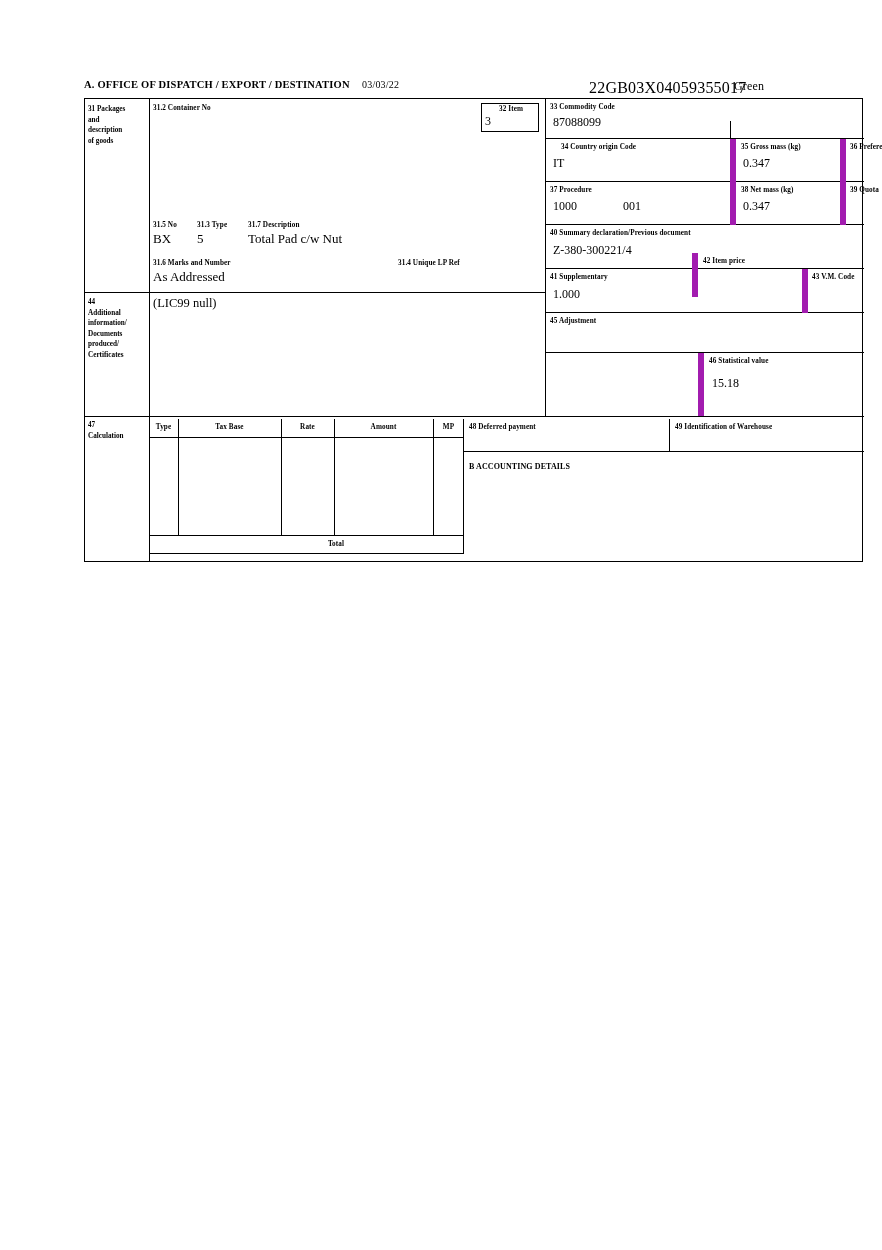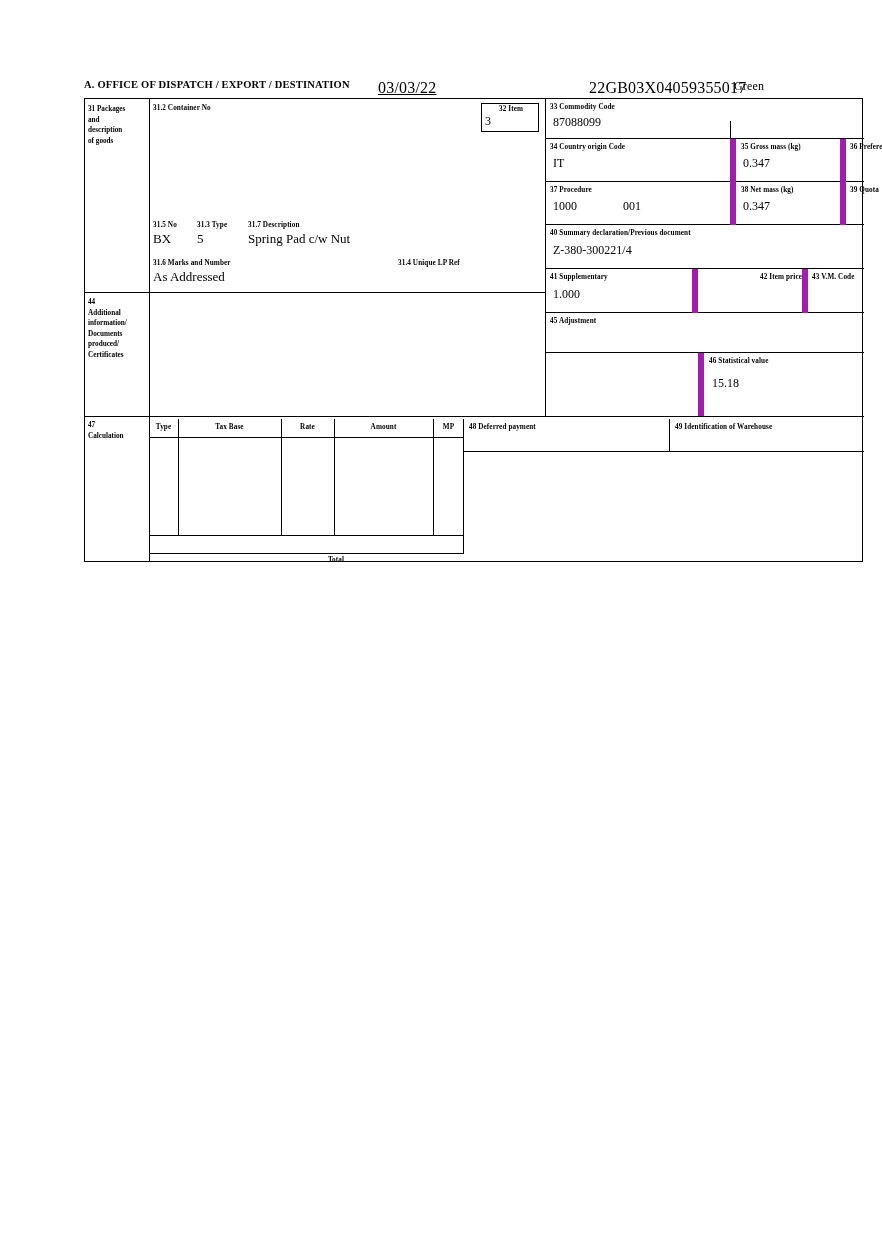--- a/index.html
+++ b/index.html
@@ -33,25 +33,24 @@
     letter-spacing: 0.2px;
   }
   .hdr .h-left {
     position: absolute;
     left: 0;
     top: 0;
     white-space: nowrap;
   }
   .hdr .h-date {
     position: absolute;
-    left: 294px;
+    left: 278px;
     top: 0;
-    font-size: 16px;
+    font-size: 10px;
     font-weight: normal;
-    text-decoration: underline;
   }
   .hdr .h-mrn {
     position: absolute;
     left: 505px;
     top: 0;
     font-size: 16px;
     font-weight: normal;
     white-space: nowrap;
   }
   .hdr .h-green {
@@ -152,21 +151,21 @@
 
     <div class="bx" style="left:68px; top:122px; width:390px;">
       <div style="position:relative; height:11px;">
         <span class="lbl" style="position:absolute; left:0; top:0;">31.5 No</span>
         <span class="lbl" style="position:absolute; left:44px; top:0;">31.3 Type</span>
         <span class="lbl" style="position:absolute; left:95px; top:0;">31.7 Description</span>
       </div>
       <div style="position:relative; height:18px;">
         <span class="val" style="position:absolute; left:0; top:0; font-size:13px;">BX</span>
         <span class="val" style="position:absolute; left:44px; top:0; font-size:13px;">5</span>
-        <span class="val" style="position:absolute; left:95px; top:0; font-size:13px;">Spring Pad c/w Nut</span>
+        <span class="val" style="position:absolute; left:95px; top:0; font-size:13px;">Total Pad c/w Nut</span>
       </div>
     </div>
 
     <div class="bx" style="left:68px; top:160px; width:390px;">
       <div style="position:relative; height:11px;">
         <span class="lbl" style="position:absolute; left:0; top:0;">31.6 Marks and Number</span>
         <span class="lbl" style="position:absolute; left:245px; top:0;">31.4 Unique LP Ref</span>
       </div>
       <div style="position:relative; height:18px;">
         <span class="val" style="position:absolute; left:0; top:0; font-size:13px;">As Addressed</span>
@@ -176,21 +175,21 @@
 
     <div class="bx bb" style="left:460px; top:0; width:319px; height:40px;">
       <div class="lbl" style="padding:4px 0 0 5px;">33 Commodity Code</div>
       <div class="val" style="padding:3px 0 0 8px;">87088099</div>
     </div>
 
     <div class="bx" style="left:645px; top:22px; width:0; height:18px; border-left:1px solid #000;"></div>
 
     <div class="bx bb" style="left:460px; top:40px; width:319px; height:43px;"></div>
     <div class="bx" style="left:460px; top:40px; width:185px; height:43px;">
-      <div class="lbl" style="padding:4px 0 0 5px;">34 Country origin Code</div>
+      <div class="lbl" style="padding:4px 0 0 16px;">34 Country origin Code</div>
       <div class="val" style="padding:4px 0 0 8px;">IT</div>
     </div>
     <div class="bx bl" style="left:645px; top:40px; width:110px; height:43px;">
       <div class="lbl" style="padding:4px 0 0 5px;">35 Gross mass (kg)</div>
       <div class="val" style="padding:4px 0 0 7px;">0.347</div>
     </div>
     <div class="bx bl" style="left:755px; top:40px; width:24px; height:43px;">
       <div class="lbl" style="padding:4px 0 0 4px; width:70px;">36 Preference</div>
       <div class="val" style="padding:4px 0 0 4px;"></div>
     </div>
@@ -215,21 +214,21 @@
     <div class="bx bb" style="left:460px; top:126px; width:319px; height:44px;">
       <div class="lbl" style="padding:4px 0 0 5px;">40 Summary declaration/Previous document</div>
       <div class="val" style="padding:5px 0 0 8px;">Z-380-300221/4</div>
     </div>
 
     <div class="bx bb" style="left:460px; top:170px; width:319px; height:44px;"></div>
     <div class="bx" style="left:460px; top:170px; width:147px; height:44px;">
       <div class="lbl" style="padding:4px 0 0 5px;">41 Supplementary</div>
       <div class="val" style="padding:5px 0 0 8px;">1.000</div>
     </div>
-    <div class="bx bl" style="left:607px; top:170px; width:110px; height:44px;text-align:right;">
+    <div class="bx bl" style="left:607px; top:154px; width:110px; height:44px;">
       <div class="lbl" style="padding:4px 0 0 5px;">42 Item price</div>
       <div class="val" style="padding:5px 0 0 7px;"></div>
     </div>
     <div class="bx bl" style="left:717px; top:170px; width:62px; height:44px;">
       <div class="lbl" style="padding:4px 0 0 4px;">43 V.M. Code</div>
       <div class="val" style="padding:5px 0 0 5px;"></div>
     </div>
 
     <div class="bx bb" style="left:460px; top:214px; width:319px; height:40px;">
       <div class="lbl" style="padding:4px 0 0 5px;">45 Adjustment</div>
@@ -244,20 +243,23 @@
     <div class="dotted-v" style="left:460px; top:254px; height:63px;"></div>
 
     <div class="leftlbl" style="top:198px;">
       <div>44</div>
       <div>Additional</div>
       <div>information/</div>
       <div>Documents</div>
       <div>produced/</div>
       <div>Certificates</div>
     </div>
+    <div class="bx" style="left:68px; top:197px; width:385px;">
+      <div class="val" style="font-size:12.5px;">(LIC99 null)</div>
+    </div>
 
     <div class="leftlbl" style="top:321px;">
       <div>47</div>
       <div>Calculation</div>
     </div>
 
     <div class="bx" style="left:64px; top:320px; width:315px; height:135px; border:1px solid #000; border-left:none; border-top:none;"></div>
 
     <div class="bx" style="left:64px; top:338px; width:315px; height:0; border-top:1px solid #000;"></div>
 
@@ -267,29 +269,33 @@
     <div class="bx" style="left:196px; top:320px; width:0; height:116px; border-left:1px solid #000;"></div>
     <div class="bx" style="left:249px; top:320px; width:0; height:116px; border-left:1px solid #000;"></div>
     <div class="bx" style="left:348px; top:320px; width:0; height:116px; border-left:1px solid #000;"></div>
 
     <div class="bx center lbl" style="left:64px; top:324px; width:29px;">Type</div>
     <div class="bx center lbl" style="left:93px; top:324px; width:103px;">Tax Base</div>
     <div class="bx center lbl" style="left:196px; top:324px; width:53px;">Rate</div>
     <div class="bx center lbl" style="left:249px; top:324px; width:99px;">Amount</div>
     <div class="bx center lbl" style="left:348px; top:324px; width:31px;">MP</div>
 
-    <div class="bx center lbl" style="left:196px; top:457px; width:110px;">Total</div>
+    <div class="bx center lbl" style="left:196px; top:441px; width:110px;">Total</div>
     <div class="bx center val" style="left:306px; top:439px; width:73px;"></div>
 
     <div class="bx" style="left:379px; top:320px; width:206px; height:33px; border-bottom:1px solid #000; border-right:1px solid #000;">
       <div class="lbl" style="padding:4px 0 0 5px;">48 Deferred payment</div>
       <div class="val" style="padding:2px 0 0 7px;"></div>
     </div>
 
     <div class="bx" style="left:585px; top:320px; width:194px; height:33px; border-bottom:1px solid #000;">
       <div class="lbl" style="padding:4px 0 0 5px;">49 Identification of Warehouse</div>
       <div class="val" style="padding:2px 0 0 7px;"></div>
     </div>
 
+    <div class="bx" style="left:379px; top:353px; width:400px; height:110px;">
+      <div class="lbl" style="padding:10px 0 0 5px; font-size:8px;">B ACCOUNTING DETAILS</div>
+      <div class="val" style="padding:4px 0 0 7px;"></div>
+    </div>
 
   </div>
 
 </div>
 
 </body></html>

